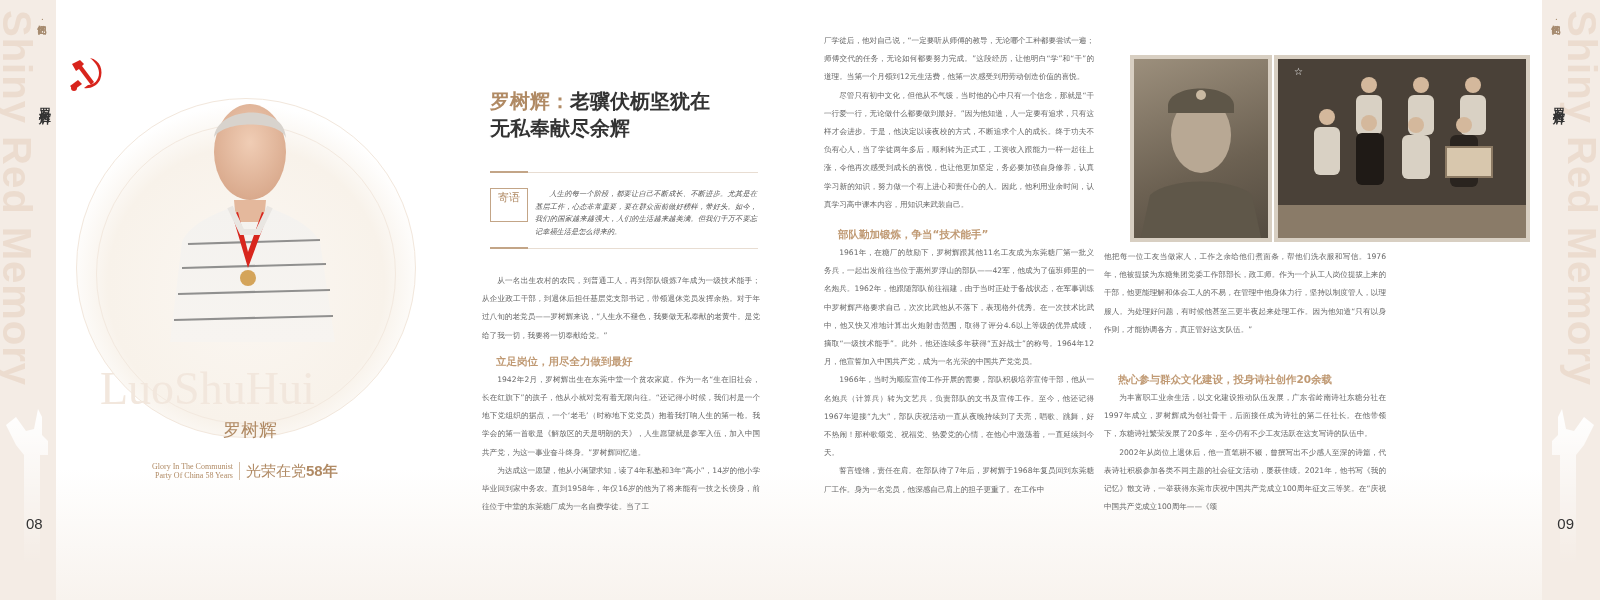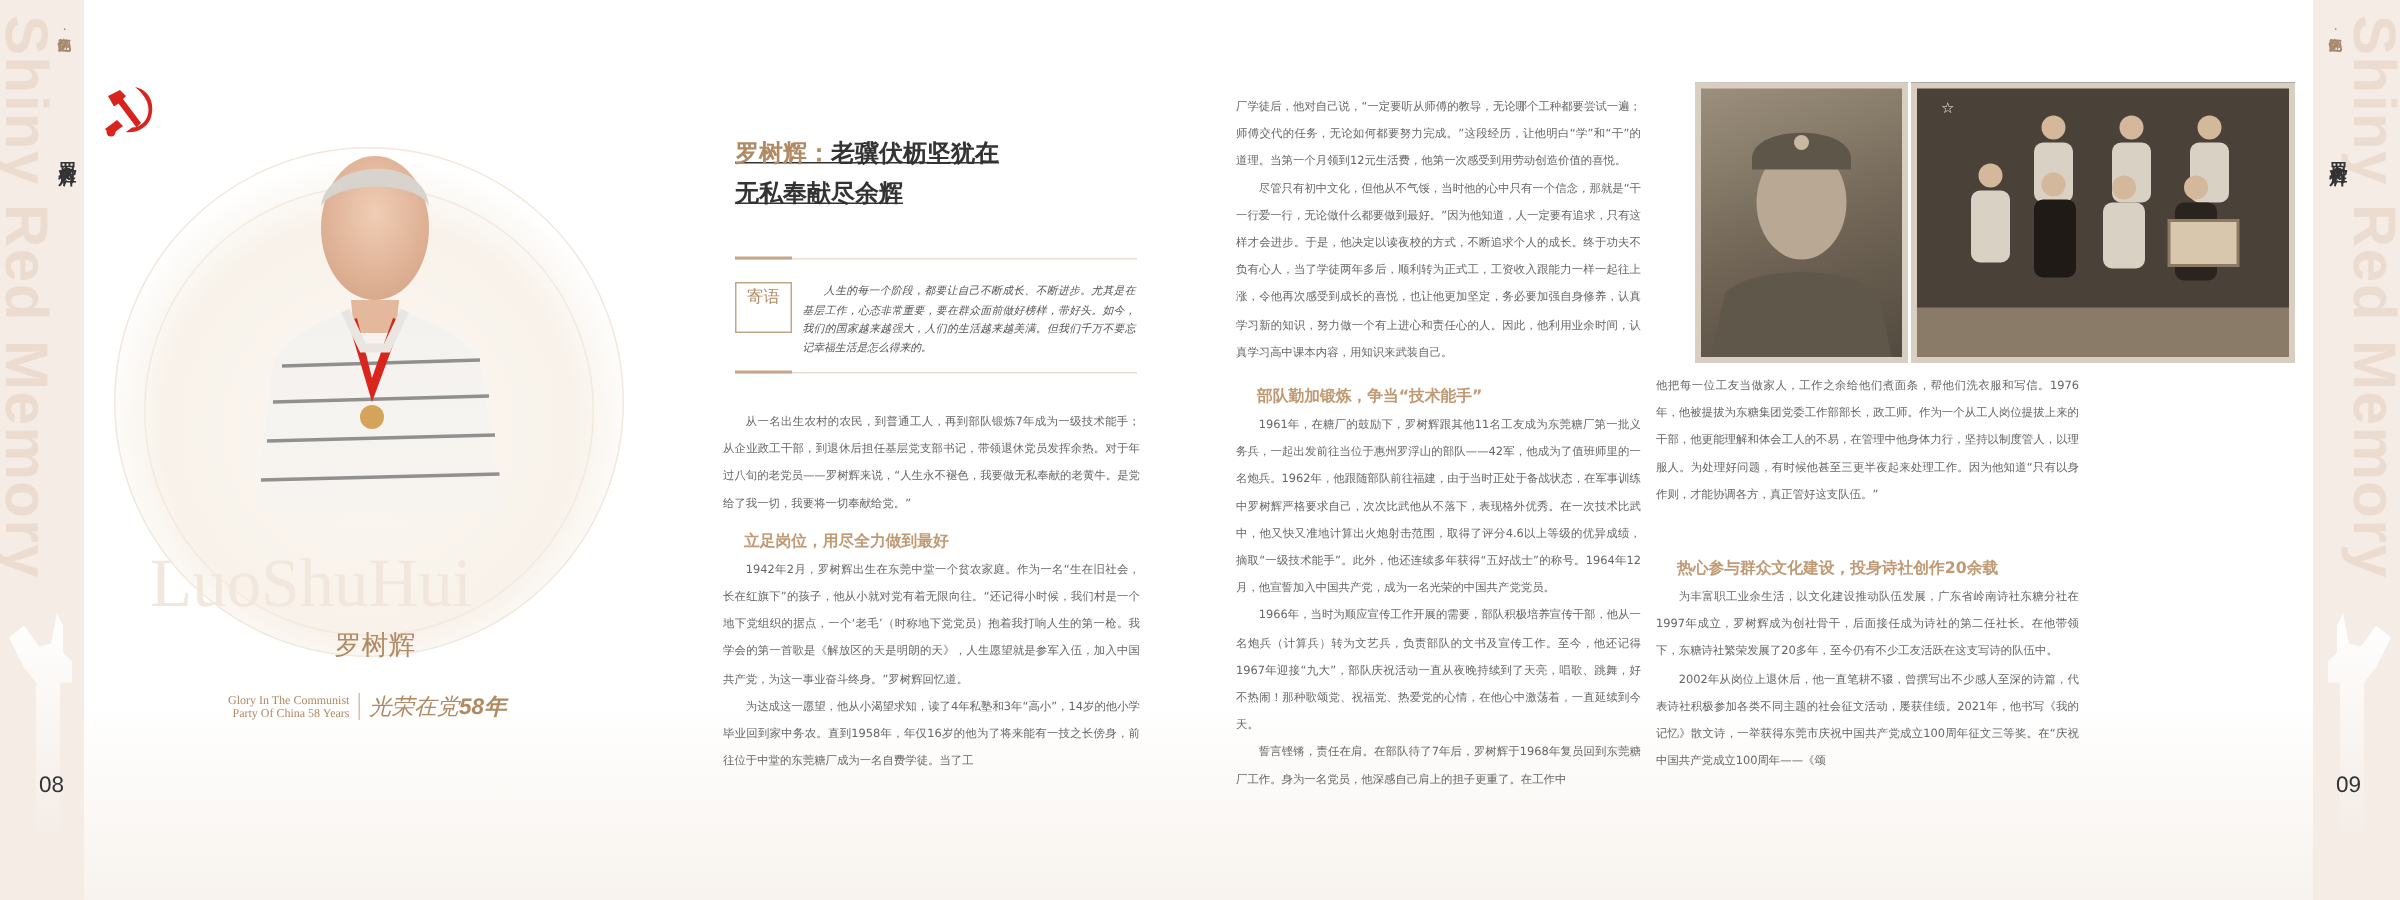--- a/index.html
+++ b/index.html
@@ -39,38 +39,38 @@
     border: 1px solid #f2e7dc; }
   .halo2 { position: absolute; left: 96px; top: 124px; width: 300px; height: 300px; border-radius: 50%;
     border: 1px solid #f3e9df; }
   .portrait { position: absolute; left: 130px; top: 72px; width: 240px; height: 270px; }
   .latin-name { position: absolute; left: 100px; top: 362px; width: 300px; text-align: left;
     font-family: "Liberation Serif", serif; font-size: 46px; color: #f2e7dd; letter-spacing: 0px; }
   .cn-name { position: absolute; left: 150px; top: 418px; width: 200px; text-align: center; font-size: 18px; color: #b08a64; }
   .glory { position: absolute; left: 152px; top: 462px; display: flex; align-items: flex-start; }
   .glory-en { font-family: "Liberation Serif", serif; font-size: 8px; line-height: 9px; color: #b08a64; text-align: right; }
   .glory-sep { width: 1px; height: 18px; background: #d6c1ab; margin: 0 6px; }
-  .glory-cn { font-size: 15px; color: #b08a64; font-style: italic; }
+  .glory-cn { font-size: 15px; color: #b08a64; }
   .glory-cn b { font-family: "Liberation Sans", sans-serif; }
 
   
-  .title { position: absolute; left: 490px; top: 88px; width: 280px; font-size: 16px; font-weight: bold; line-height: 27px; color: #333; text-decoration: underline; }
+  .title { position: absolute; left: 490px; top: 88px; width: 280px; font-size: 20px; font-weight: bold; line-height: 27px; color: #333; }
   .title .accent { color: #b08a64; }
   .rule { position: absolute; left: 490px; width: 268px; height: 1px; background: #e8ddd2; }
   .rule .dark { position: absolute; left: 0; top: -1px; width: 38px; height: 2px; background: #c3a587; }
   .quote-badge { position: absolute; left: 490px; top: 188px; width: 38px; height: 34px; border: 1px solid #c3a587;
     color: #b08a64; font-size: 11px; line-height: 15px; text-align: center; font-family: "DejaVu Serif", serif; padding-top: 1px; }
   .quote-text { position: absolute; left: 535px; top: 188px; width: 222px; font-family: "DejaVu Serif", serif; font-style: italic;
     font-size: 7.2px; line-height: 12.5px; color: #555; text-indent: 2em; text-align: justify; }
 
   .col { position: absolute; font-size: 7.6px; line-height: 18.2px; color: #666; text-align: justify; }
   .col p { text-indent: 2em; }
   .col h3 { font-size: 10.5px; font-weight: bold; color: #c09a74; padding-left: 14px; margin: 8px 0 2px 0; line-height: 16px; }
   .col1 { left: 482px; top: 272px; width: 278px; }
-  .col2 { left: 824px; top: 62px; width: 270px; }
+  .col2 { left: 824px; top: 32px; width: 270px; }
   .col3 { left: 1104px; top: 248px; width: 282px; }
 
   .photo { position: absolute; background: #8c8070; overflow: hidden; }
   .photo1 { left: 1130px; top: 55px; width: 142px; height: 187px; background: linear-gradient(160deg, #9e917e, #6c6152 60%, #524a3f); }
   .photo2 { left: 1274px; top: 55px; width: 256px; height: 187px; background: linear-gradient(180deg, #5b5146, #3f372f 55%, #7b6f60); }
   .photo-frame { position: absolute; inset: 0; border: 4px solid #d8cfc2; }
 </style>
 </head>
 <body>
 

